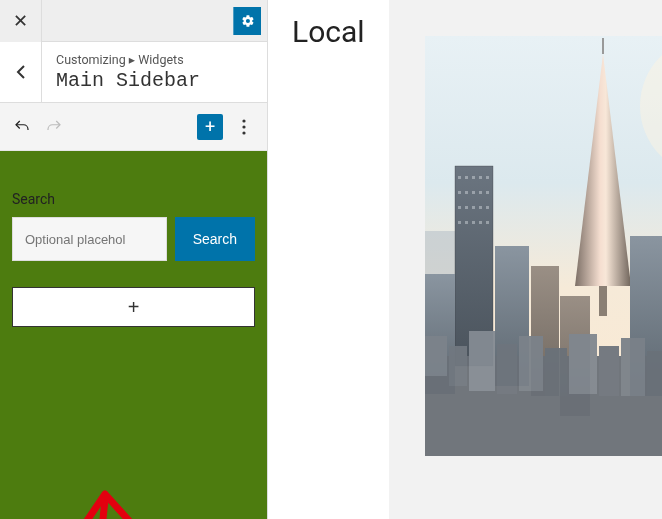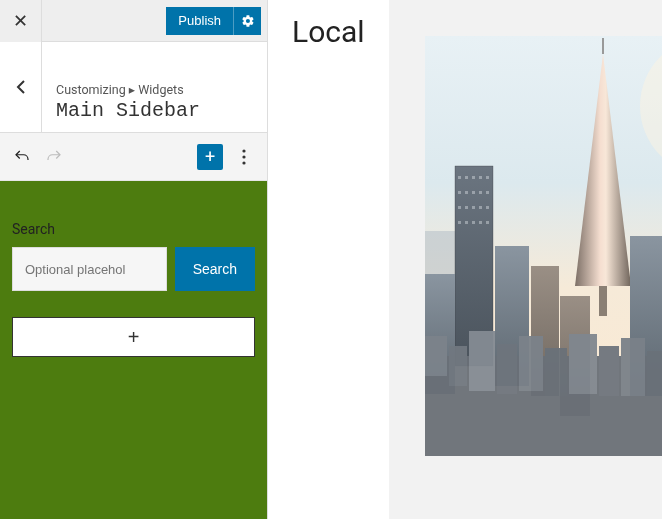--- a/index.html
+++ b/index.html
@@ -7,21 +7,21 @@
   .app { display: flex; width: 100%; height: 100%; }
   .left-panel { width: 268px; height: 100%; border-right: 1px solid #ddd; display: flex; flex-direction: column; background: #fff; }
   .topbar { height: 42px; background: #eee; display: flex; align-items: center; justify-content: space-between; border-bottom: 1px solid #ddd; }
   .close-btn { width: 42px; height: 42px; display: flex; align-items: center; justify-content: center; border-right: 1px solid #ddd; cursor: pointer; color: #333; font-size: 18px; background: #eee; }
   .publish-group { display: flex; align-items: center; margin-right: 6px; }
   .publish-btn { background: #0073aa; color: #fff; border: none; height: 28px; padding: 0 12px; font-size: 13px; cursor: pointer; }
   .gear-btn { background: #0073aa; color: #fff; width: 28px; height: 28px; display: flex; align-items: center; justify-content: center; border: none; border-left: 1px solid rgba(255,255,255,0.3); cursor: pointer; }
   .breadcrumb-row { display: flex; align-items: stretch; border-bottom: 1px solid #ddd; background: #fff; }
   .back-btn { width: 42px; display: flex; align-items: center; justify-content: center; border-right: 1px solid #ddd; cursor: pointer; font-size: 18px; color: #333; }
   .crumbs { padding: 10px 14px; }
-  .crumb-line { font-size: 12.5px; color: #555; margin-bottom: 2px; margin-top: 30px; }
+  .crumb-line { font-size: 12.5px; color: #555; margin-bottom: 2px; }
   .crumb-title { font-size: 20px; font-weight: 300; color: #333; font-family: Liberation Mono, monospace; }
   .editor-toolbar { height: 48px; background: #f4f4f4; border-bottom: 1px solid #e5e5e5; display: flex; align-items: center; padding: 0 10px; gap: 8px; }
   .tb-icon { width: 24px; height: 24px; display: flex; align-items: center; justify-content: center; color: #1e1e1e; cursor: pointer; }
   .tb-icon.disabled { color: #bbb; cursor: default; }
   .tb-spacer { flex: 1; }
   .add-block-square { width: 26px; height: 26px; background: #0073aa; color: #fff; display: flex; align-items: center; justify-content: center; font-size: 18px; border-radius: 2px; cursor: pointer; }
   .dots-btn { width: 26px; height: 26px; display: flex; align-items: center; justify-content: center; color: #333; cursor: pointer; }
   
   .widget-area { padding: 12px; background: #4d7c0f; position: relative; flex: 1; }
   .search-label { font-size: 14px; color: #222; margin: 28px 0 10px 0; display: block; }
@@ -44,21 +44,20 @@
 <body>
 
 <div class="app">
   <div class="left-panel">
 
     <div class="topbar">
       <div class="close-btn">
         <span>✕</span>
       </div>
       <div class="publish-group">
-        <button class="publish-btn">Publish</button>
         <button class="gear-btn">
           <svg width="14" height="14" viewBox="0 0 24 24" fill="white">
               <path d="M19.14,12.94a7,7,0,0,0,.05-.94,7,7,0,0,0-.05-.94l2.11-1.65a.5.5,0,0,0,.12-.64l-2-3.46a.5.5,0,0,0-.61-.22l-2.49,1a7,7,0,0,0-1.62-.94L14.4,2.5A.5.5,0,0,0,13.9,2H9.9a.5.5,0,0,0-.5.42L9.15,5.07a7,7,0,0,0-1.62.94l-2.49-1a.5.5,0,0,0-.61.22l-2,3.46a.5.5,0,0,0,.12.64L4.66,11a7,7,0,0,0-.05.94,7,7,0,0,0,.05.94L2.55,14.53a.5.5,0,0,0-.12.64l2,3.46a.5.5,0,0,0,.61.22l2.49-1a7,7,0,0,0,1.62.94l.25,2.65a.5.5,0,0,0,.5.42h4a.5.5,0,0,0,.5-.42l.25-2.65a7,7,0,0,0,1.62-.94l2.49,1a.5.5,0,0,0,.61-.22l2-3.46a.5.5,0,0,0-.12-.64ZM11.9,15.5A3.5,3.5,0,1,1,15.4,12,3.5,3.5,0,0,1,11.9,15.5Z"></path>
             </svg>
         </button>
       </div>
     </div>
 
     <div class="breadcrumb-row">
       <div class="back-btn">

